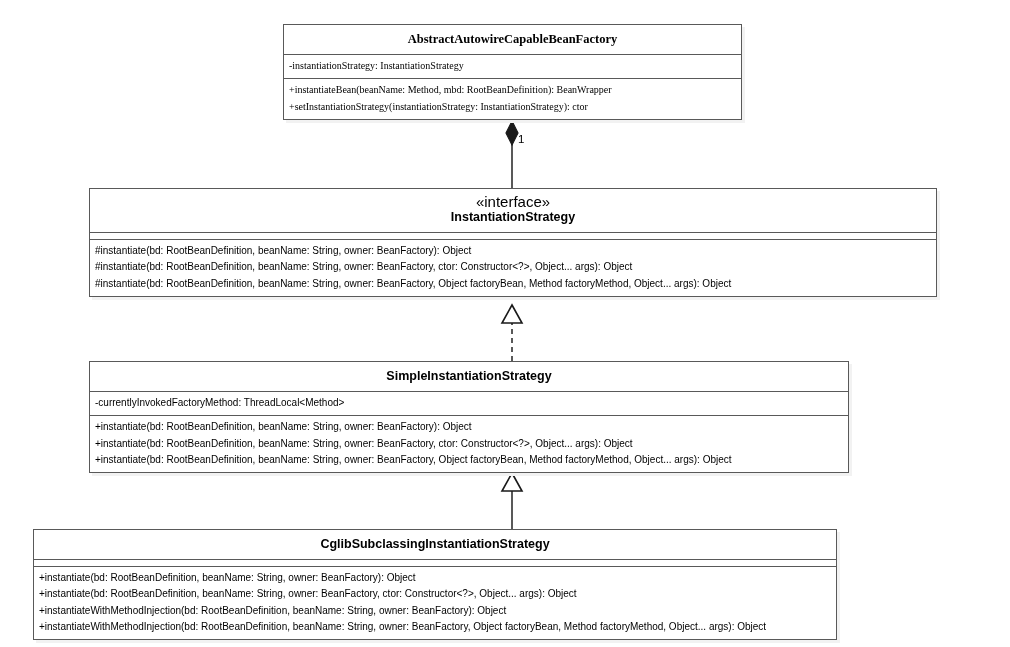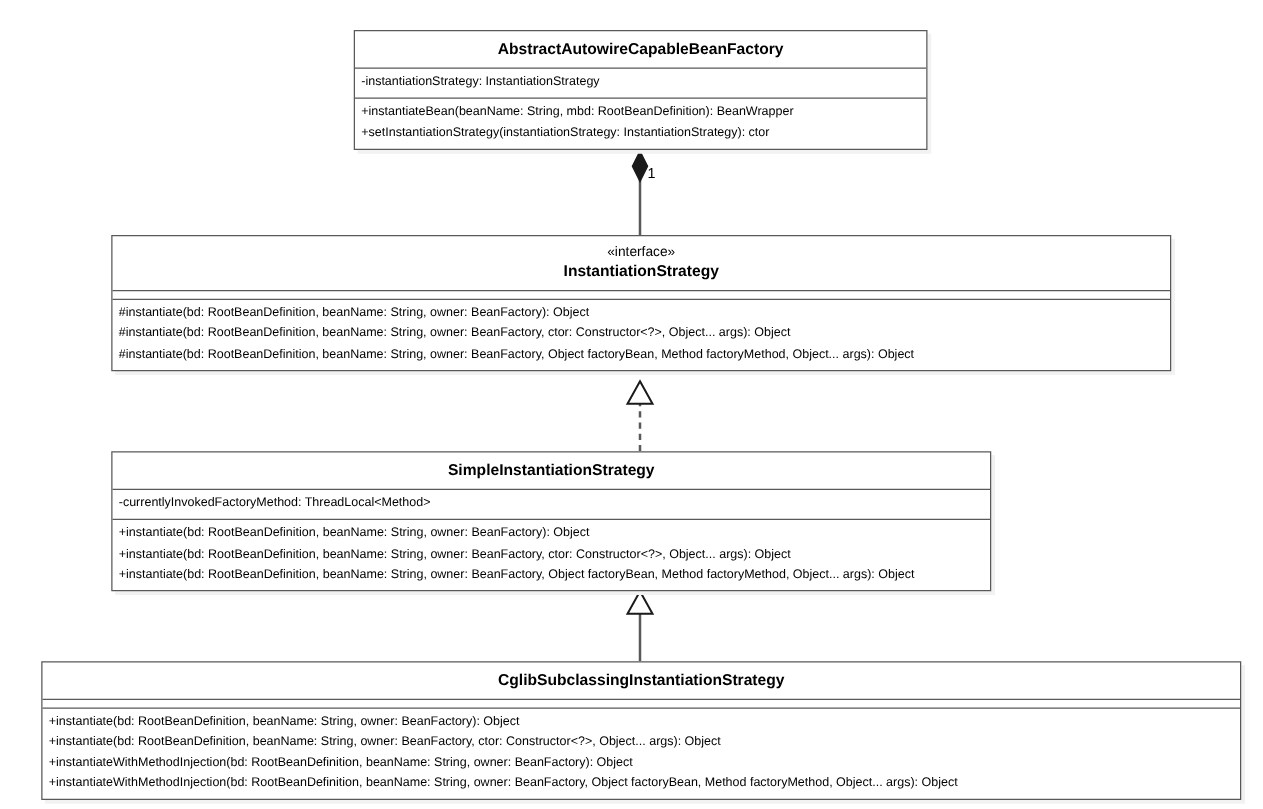--- a/index.html
+++ b/index.html
@@ -46,45 +46,45 @@
     text-align: center;
     font-weight: bold;
     font-size: 12.5px;
     line-height: 16px;
     padding-top: 6px;
     padding-bottom: 7px;
   }
   .stereotype {
     display: block;
     font-weight: normal;
-    font-size: 11px;
+    font-size: 15px;
     line-height: 14px;
   }
   .member {
     display: block;
     font-size: 10px;
     line-height: 16.3px;
     white-space: nowrap;
     text-align: left;
   }
   .member.static {
   }
 
   
   #box-abstract-autowire-capable-bean-factory {
-    left: 283px; top: 24px; width: 459px;
+    left: 283px; top: 24px; width: 459px; font-family: Liberation Serif, serif;
   }
   #box-instantiation-strategy {
     left: 89px; top: 188px; width: 848px;
   }
   #box-simple-instantiation-strategy {
-    left: 89px; top: 361px; width: 704px;
+    left: 89px; top: 361px; width: 760px;
   }
   #box-cglib-subclassing-instantiation-strategy {
-    left: 33px; top: 529px; width: 960px;
+    left: 33px; top: 529px; width: 804px;
   }
 
   
   .connector {
     position: absolute;
     left: 0;
     top: 0;
     width: 1010px;
     height: 647px;
     overflow: visible;
@@ -142,21 +142,21 @@
   </svg>
 
   <div class="multiplicity" id="multiplicity-composition-1">1</div>
 
   <div class="uml-class" id="box-abstract-autowire-capable-bean-factory">
     <div class="compartment class-title">AbstractAutowireCapableBeanFactory</div>
     <div class="compartment">
       <span class="member">-instantiationStrategy: InstantiationStrategy</span>
     </div>
     <div class="compartment">
-      <span class="member">+instantiateBean(beanName: String, mbd: RootBeanDefinition): BeanWrapper</span>
+      <span class="member">+instantiateBean(beanName: Method, mbd: RootBeanDefinition): BeanWrapper</span>
       <span class="member">+setInstantiationStrategy(instantiationStrategy: InstantiationStrategy): ctor</span>
     </div>
   </div>
 
   <div class="uml-class" id="box-instantiation-strategy">
     <div class="compartment class-title">
       <span class="stereotype">«interface»</span>
       <span>InstantiationStrategy</span>
     </div>
     <div class="compartment empty"></div>

